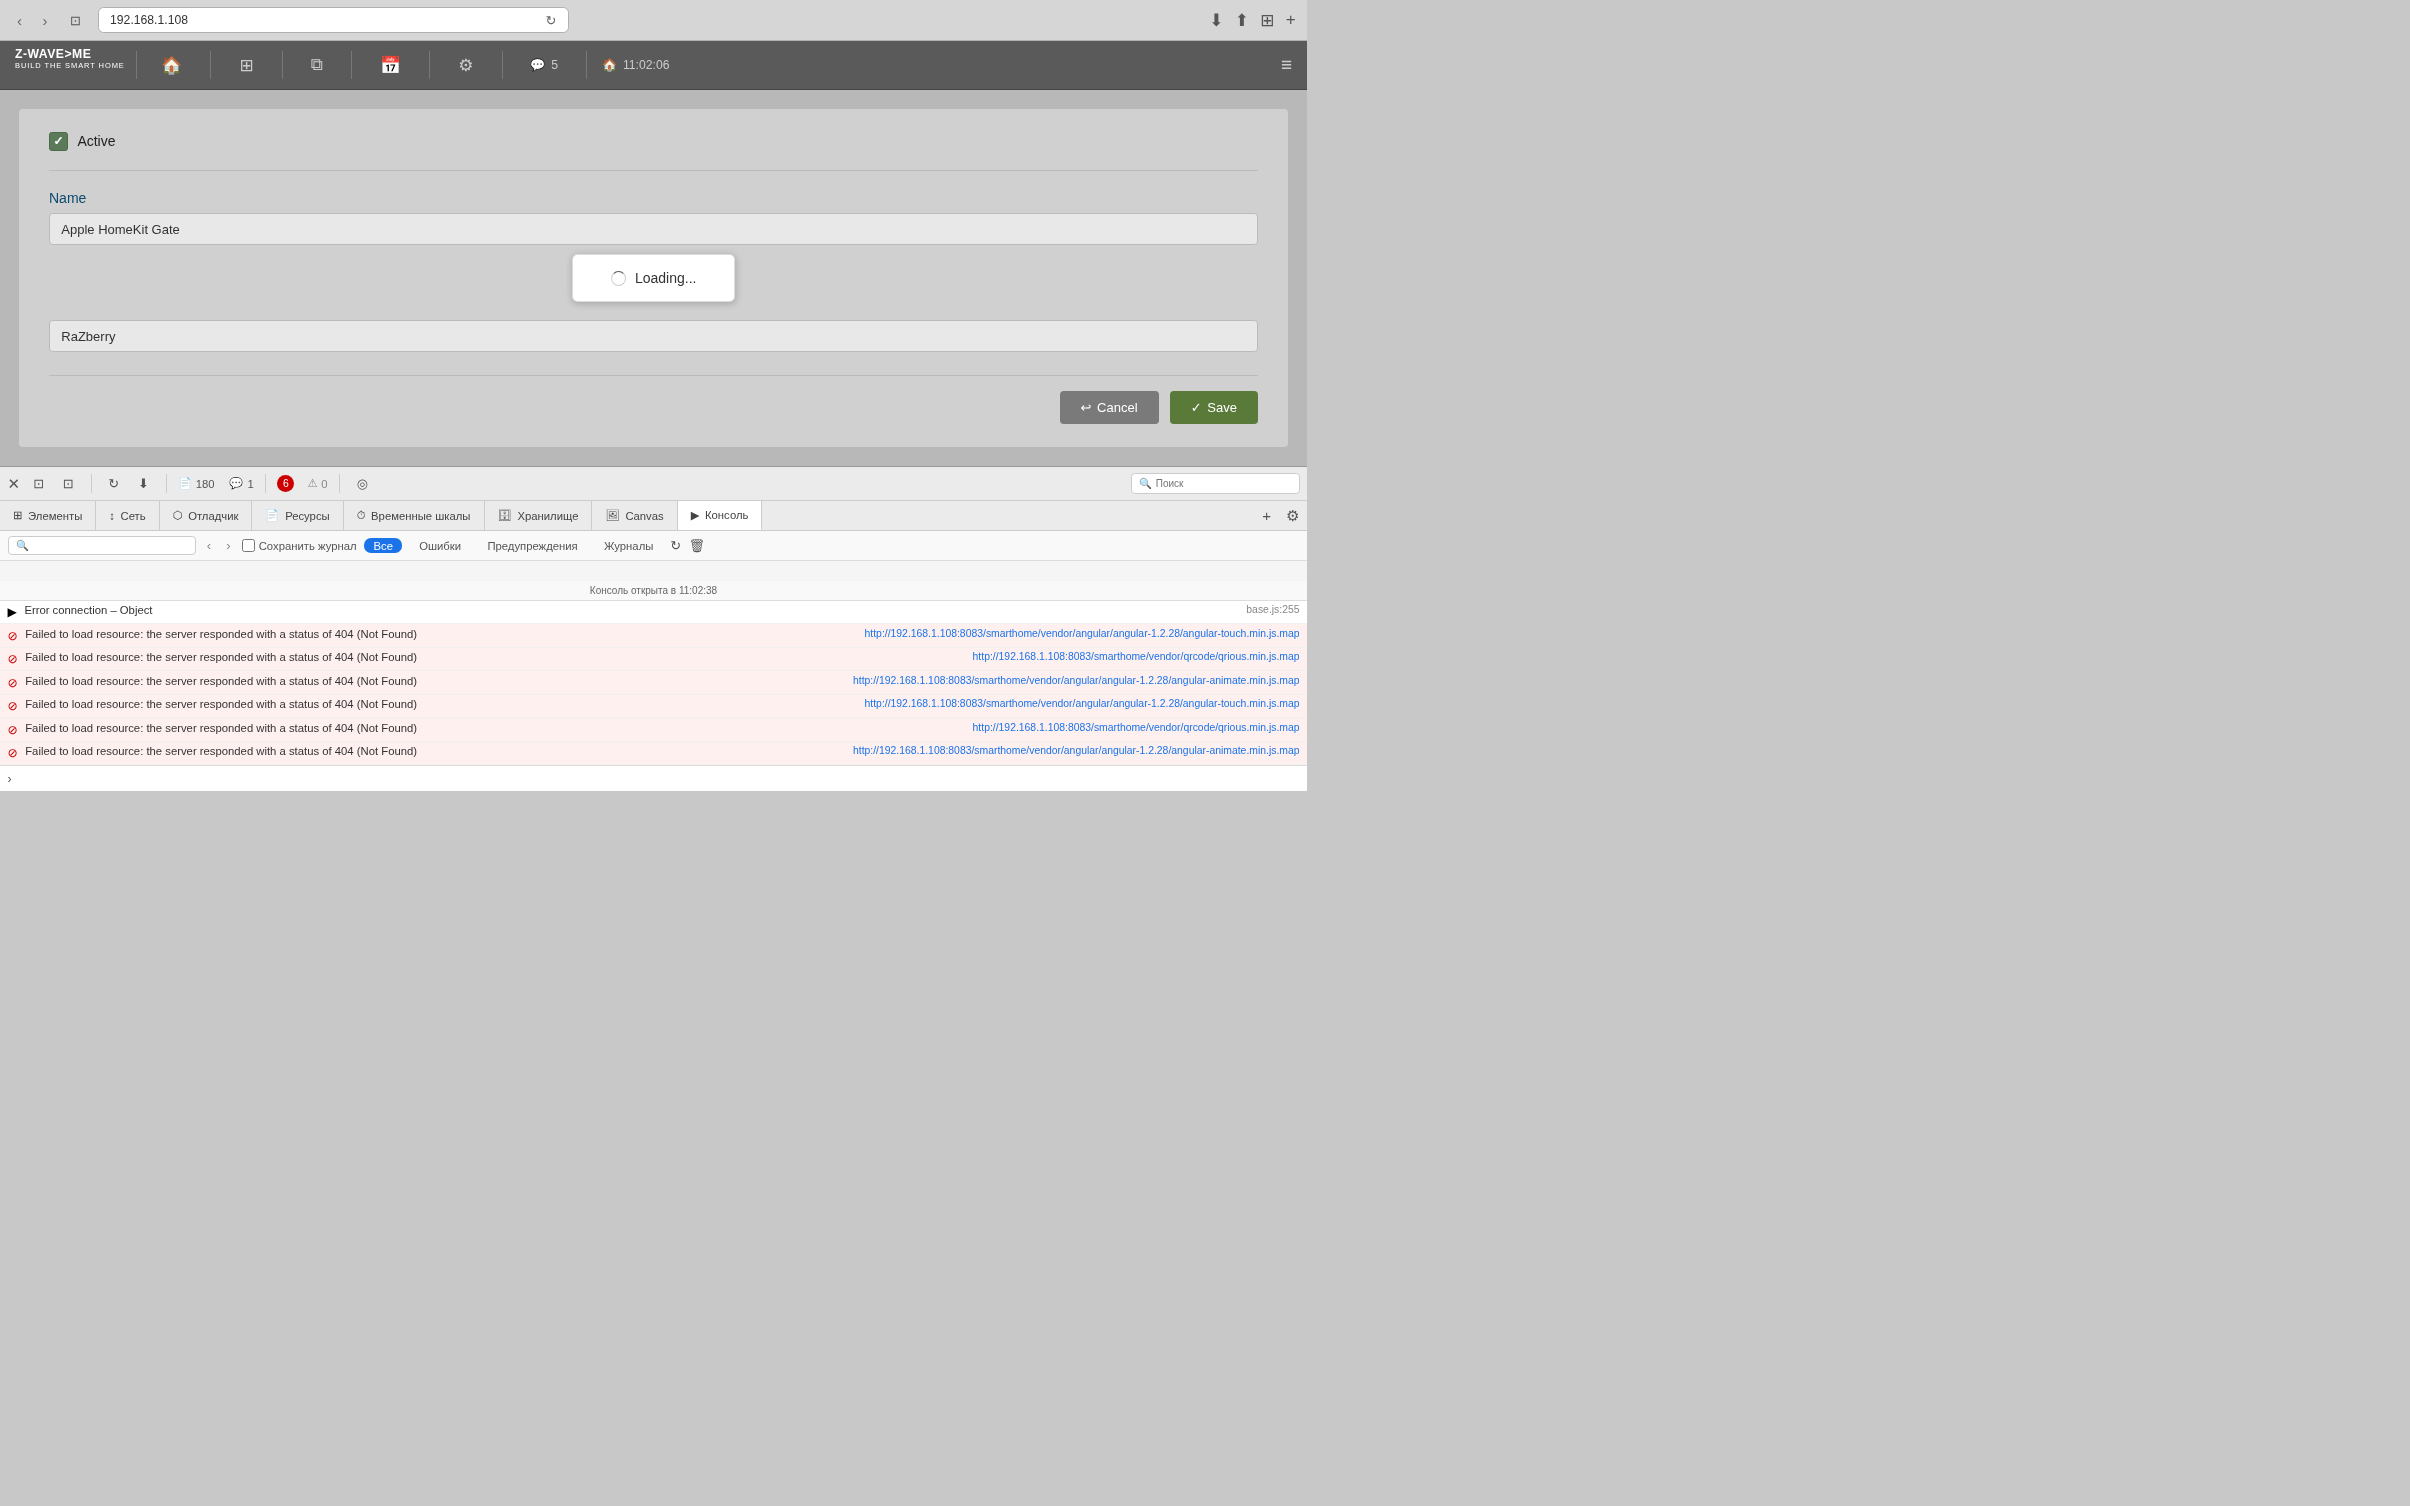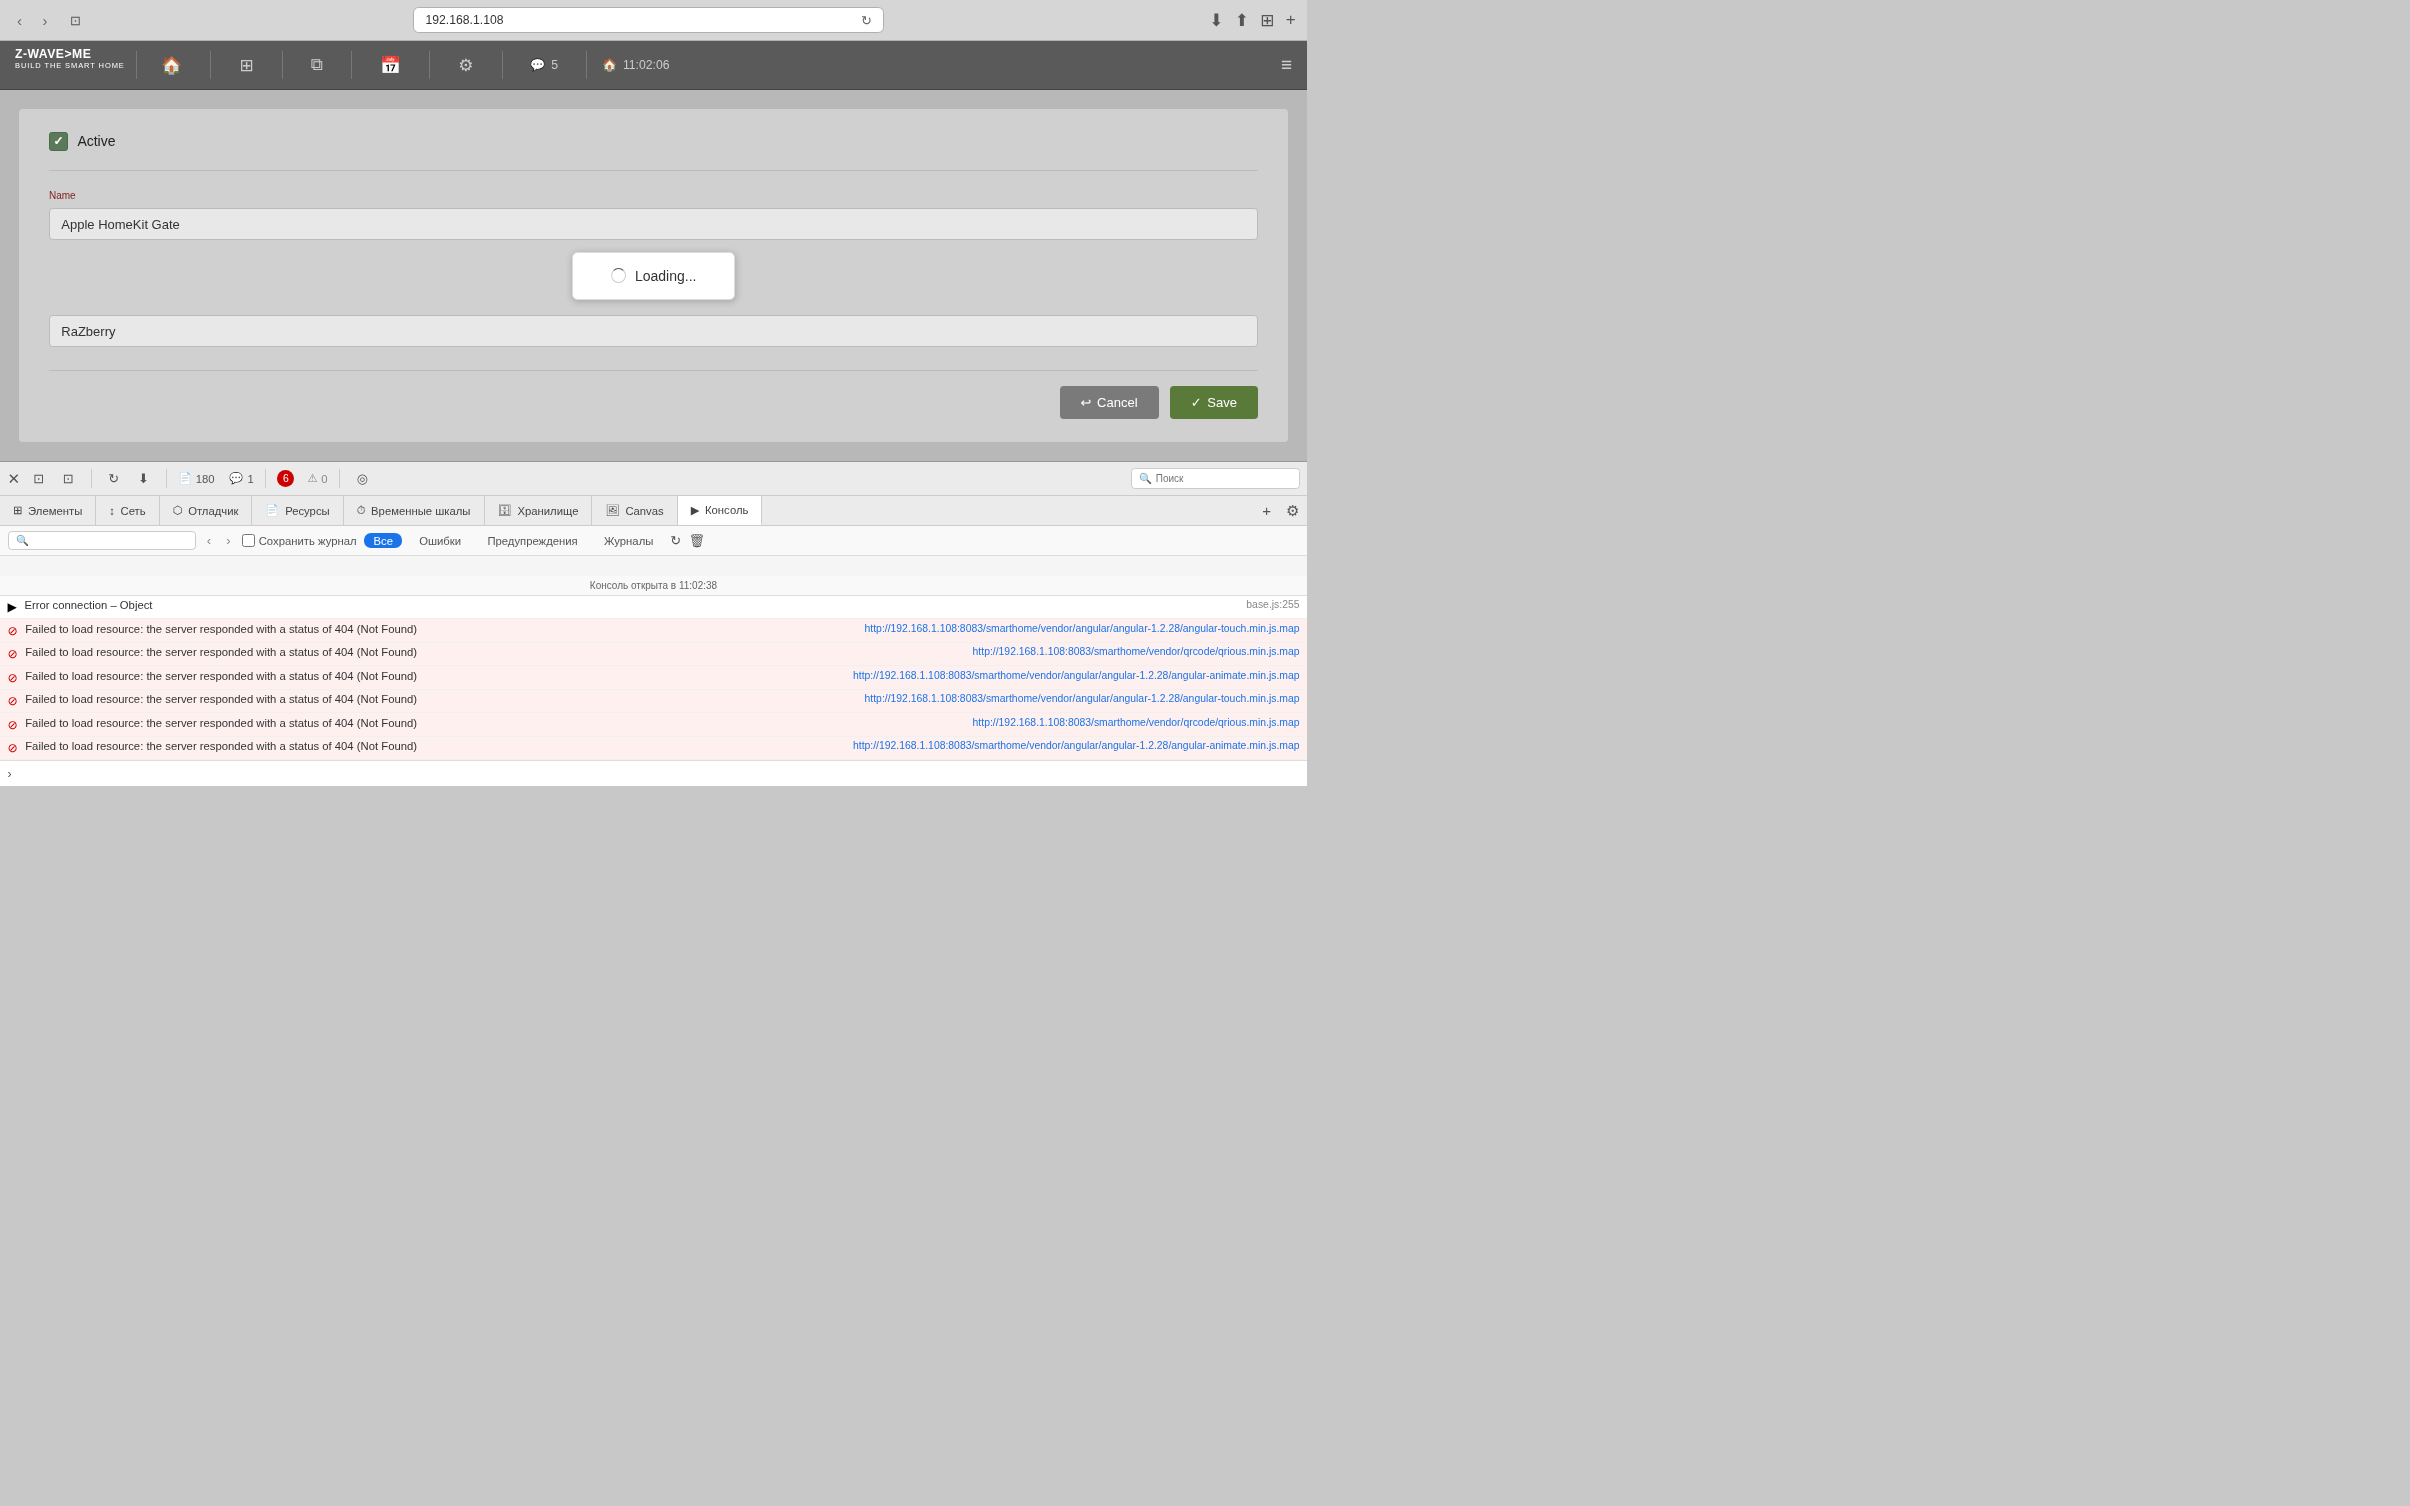--- a/index.html
+++ b/index.html
@@ -118,21 +118,21 @@
     }
     .checkbox-active::after {
       content: '✓';
       color: white;
       font-size: 12.2px;
       font-weight: bold;
     }
     .active-label { font-size: 14px; color: #222; }
 
     .form-group { margin-bottom: 19px; }
-    .form-label { font-size: 10px; color: #7f1d1d; margin-bottom: 7.5px; display: block; }
+    .form-label { font-size: 14px; color: #0c4a6e; margin-bottom: 7.5px; display: block; }
     .form-input {
       width: 100%;
       background: #e8e8e8;
       border: 0.9px solid #bbb;
       border-radius: 3.8px;
       padding: 7.5px 11.3px;
       font-size: 13px;
       color: #333;
       outline: none;
     }
@@ -328,21 +328,20 @@
       border-top: 0.9px solid #ddd;
       background: white;
     }
     .prompt-arrow { color: #555; margin-right: 5.6px; font-size: 12.2px; }
     .prompt-input { border: none; outline: none; font-size: 11.3px; flex: 1; }
 
     
     .browser-address-wrapper {
       flex: 1;
       display: flex;
-      justify-content: center;
     }
     .address-bar-inner {
       width: 471px;
       background: white;
       border: 0.9px solid #b0b0b0;
       border-radius: 5.6px;
       padding: 4.7px 11.3px;
       font-size: 12.2px;
       color: #333;
       display: flex;

